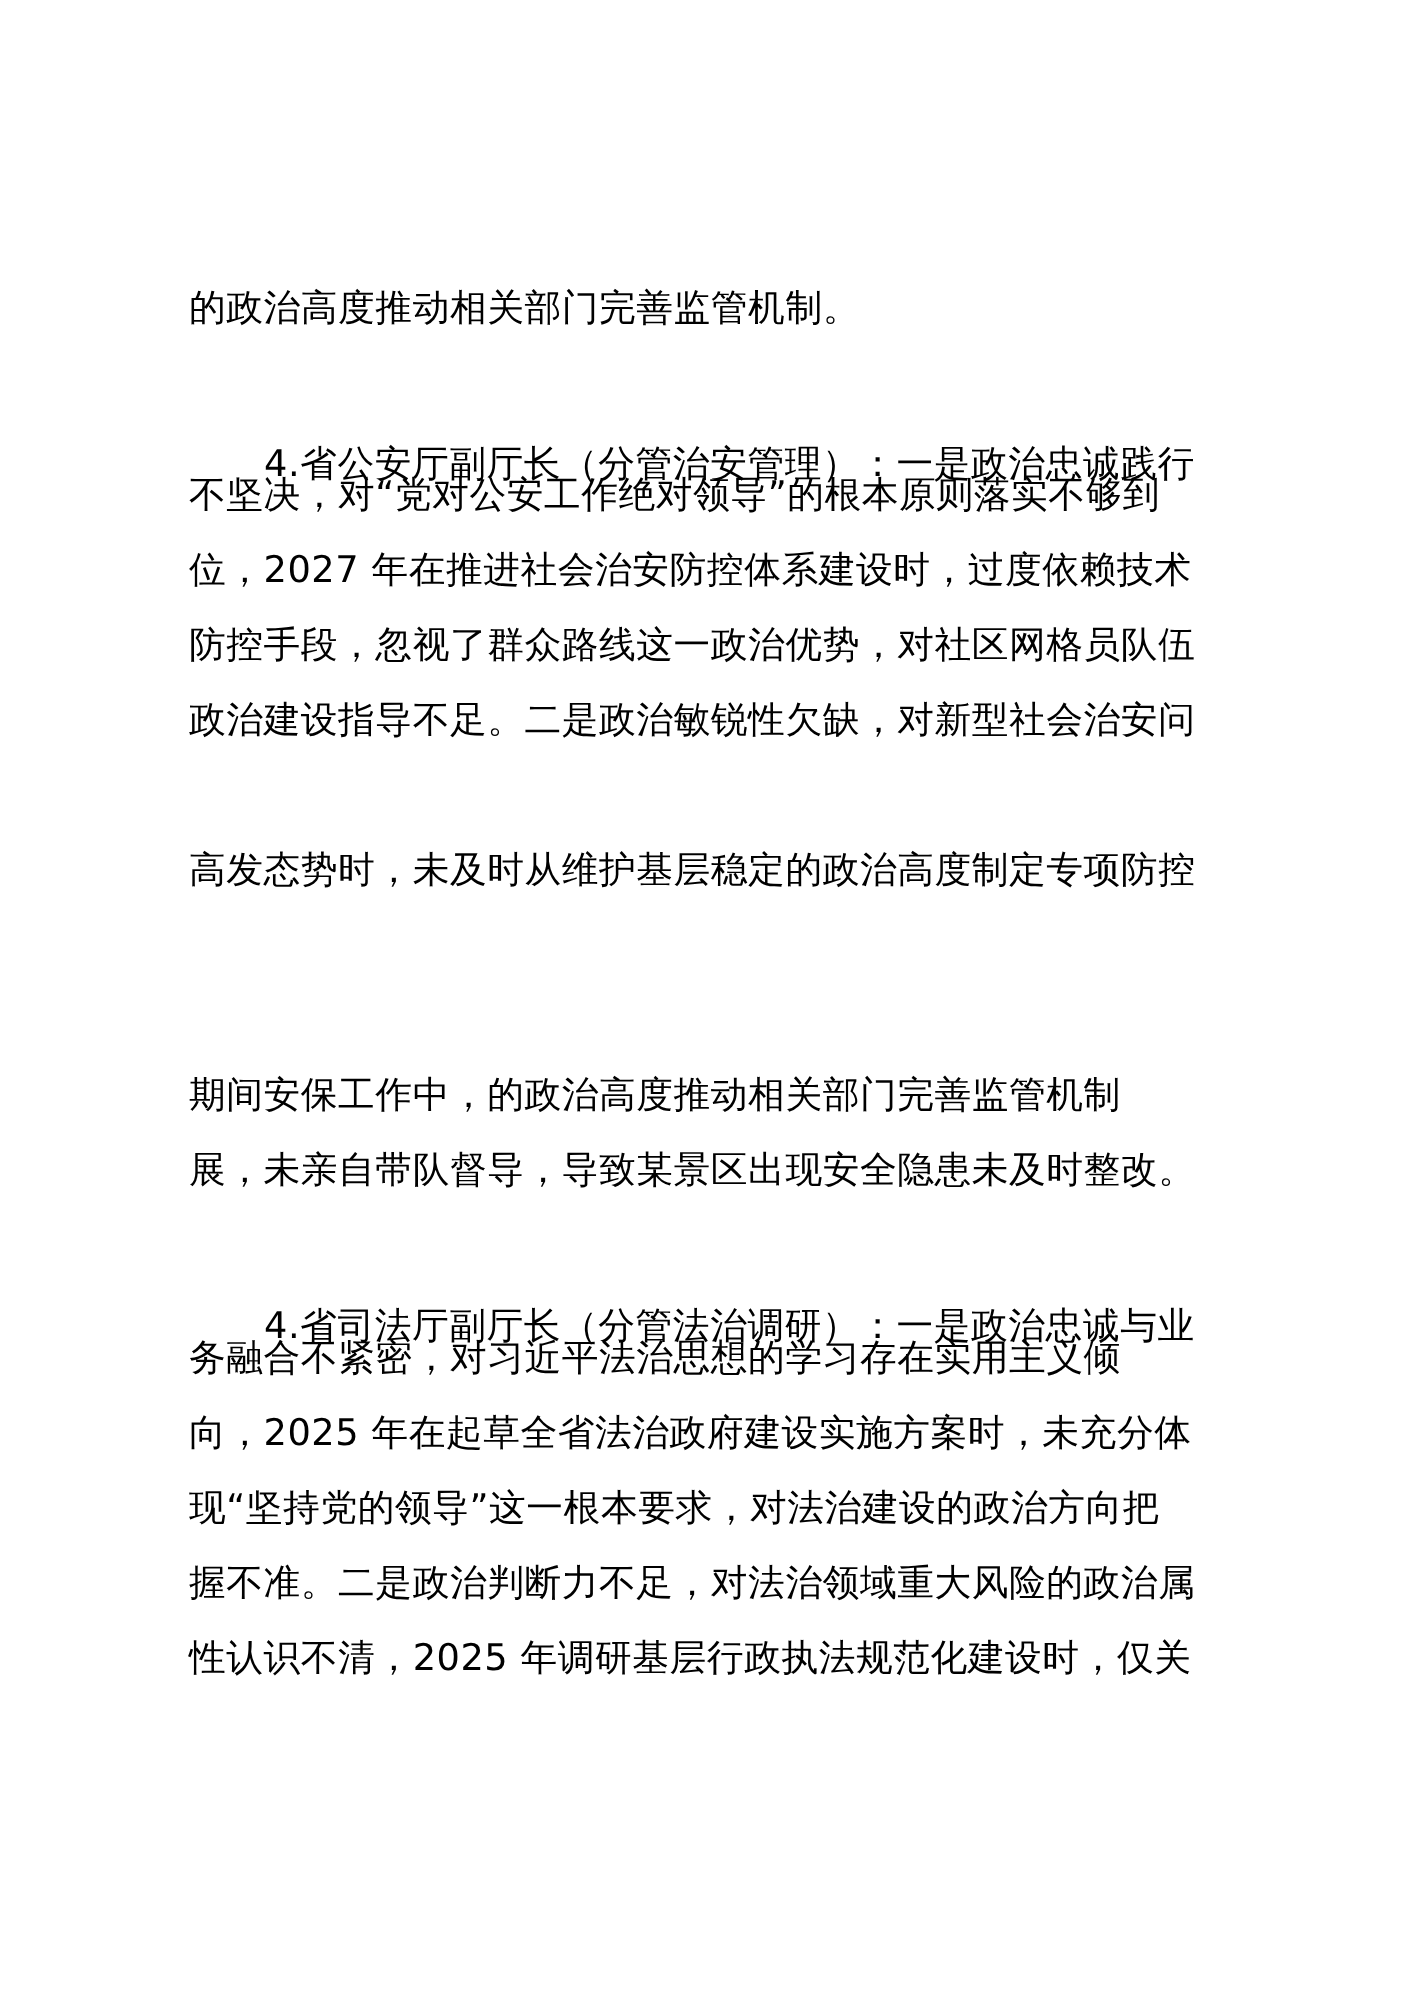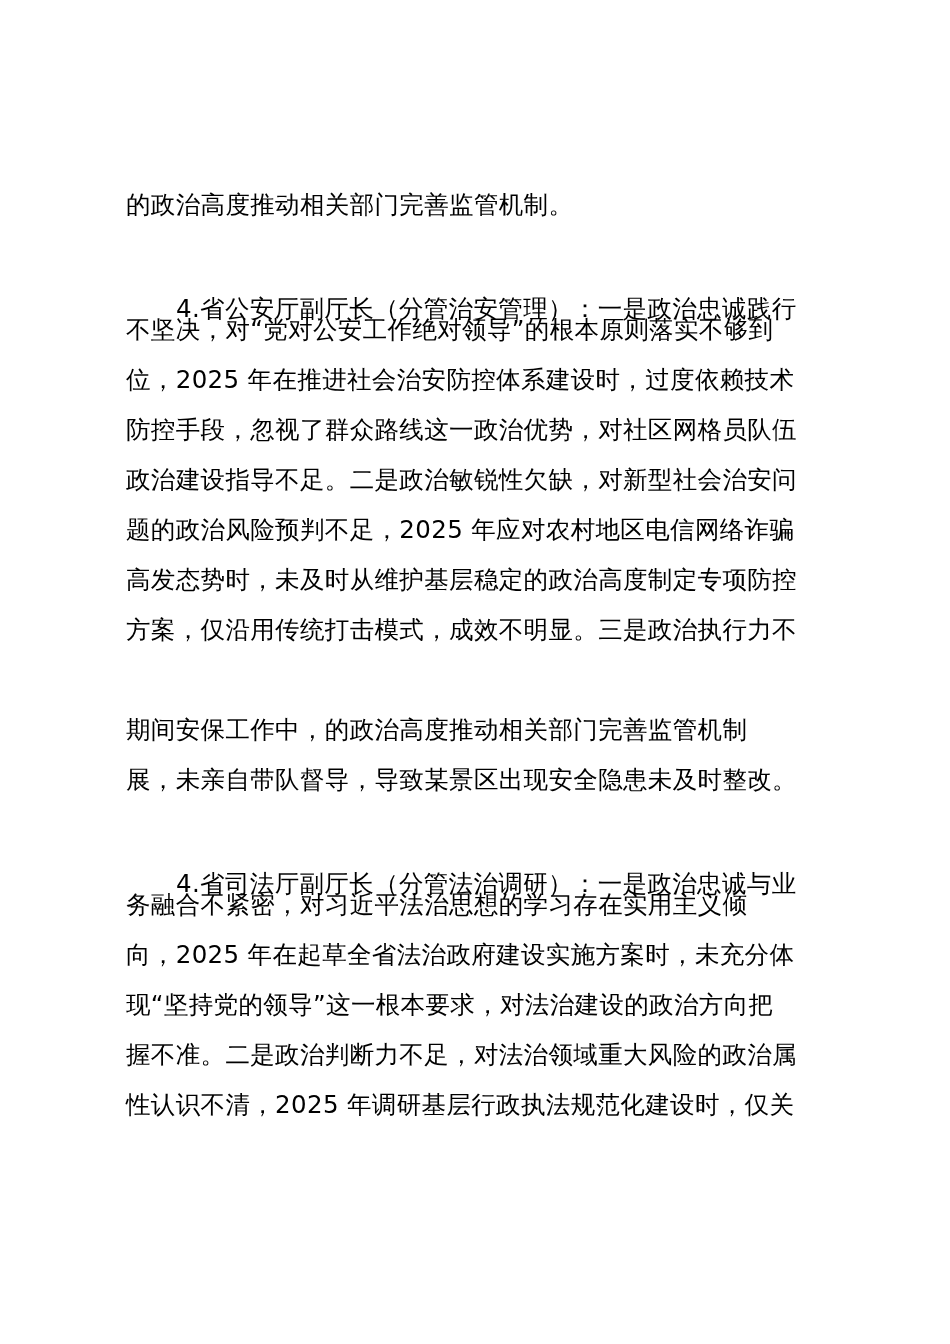--- a/index.html
+++ b/index.html
@@ -38,26 +38,24 @@
   }
 </style>
 </head>
 <body>
 
 <div class="page">
   <div class="line" style="top:190px">的政治高度推动相关部门完善监管机制。</div>
 
   <div class="line indent" style="top:265px">4.省公安厅副厅长（分管治安管理）：一是政治忠诚践行</div>
   <div class="line" style="top:315px">不坚决，对“党对公安工作绝对领导”的根本原则落实不够到</div>
-  <div class="line" style="top:365px">位，2025 年在推进社会治安防控体系建设时，过度依赖技术</div>
+  <div class="line" style="top:365px">位，2027 年在推进社会治安防控体系建设时，过度依赖技术</div>
   <div class="line" style="top:415px">防控手段，忽视了群众路线这一政治优势，对社区网格员队伍</div>
   <div class="line" style="top:465px">政治建设指导不足。二是政治敏锐性欠缺，对新型社会治安问</div>
-  <div class="line" style="top:515px">题的政治风险预判不足，2025 年应对农村地区电信网络诈骗</div>
   <div class="line" style="top:565px">高发态势时，未及时从维护基层稳定的政治高度制定专项防控</div>
-  <div class="line" style="top:615px">方案，仅沿用传统打击模式，成效不明显。三是政治执行力不</div>
   <div class="line" style="top:715px">期间安保工作中，的政治高度推动相关部门完善监管机制</div>
   <div class="line" style="top:765px">展，未亲自带队督导，导致某景区出现安全隐患未及时整改。</div>
 
   <div class="line indent" style="top:840px">4.省司法厅副厅长（分管法治调研）：一是政治忠诚与业</div>
   <div class="line" style="top:890px">务融合不紧密，对习近平法治思想的学习存在实用主义倾</div>
   <div class="line" style="top:940px">向，2025 年在起草全省法治政府建设实施方案时，未充分体</div>
   <div class="line" style="top:990px">现“坚持党的领导”这一根本要求，对法治建设的政治方向把</div>
   <div class="line" style="top:1040px">握不准。二是政治判断力不足，对法治领域重大风险的政治属</div>
   <div class="line" style="top:1090px">性认识不清，2025 年调研基层行政执法规范化建设时，仅关</div>
 </div>

